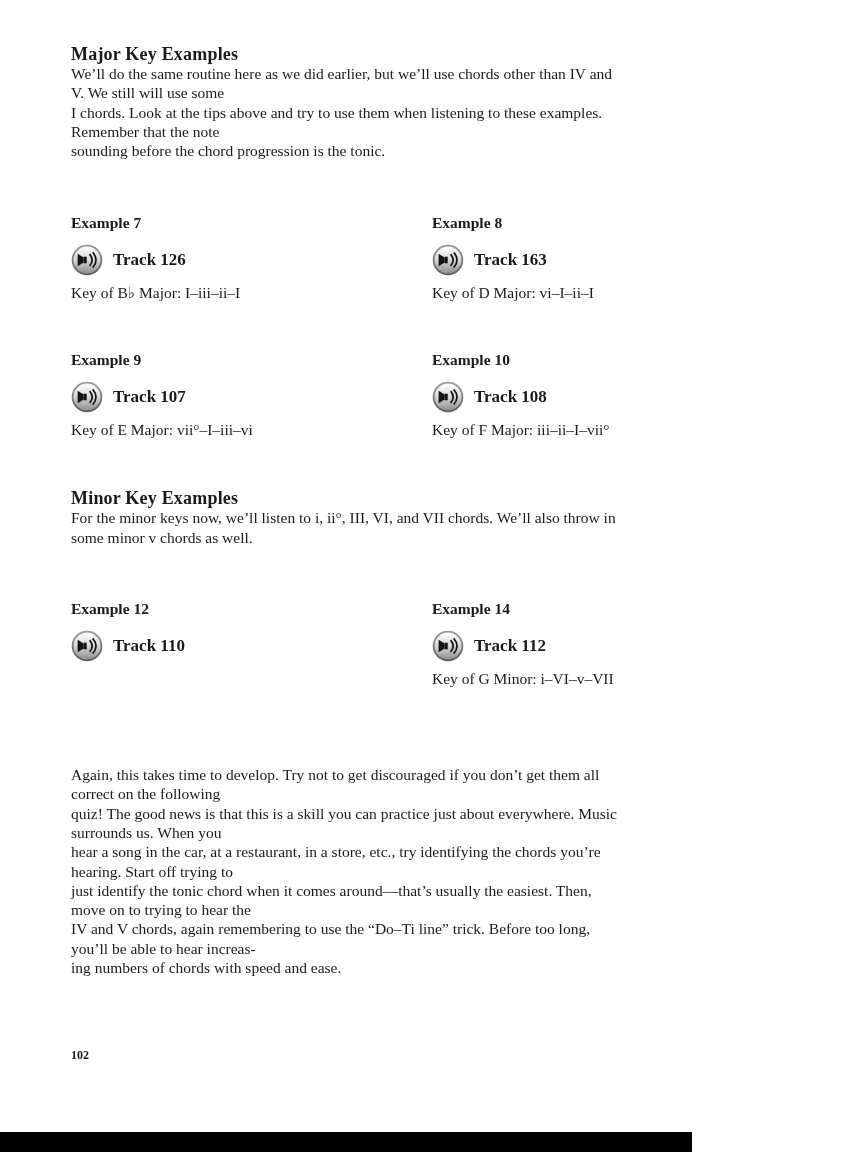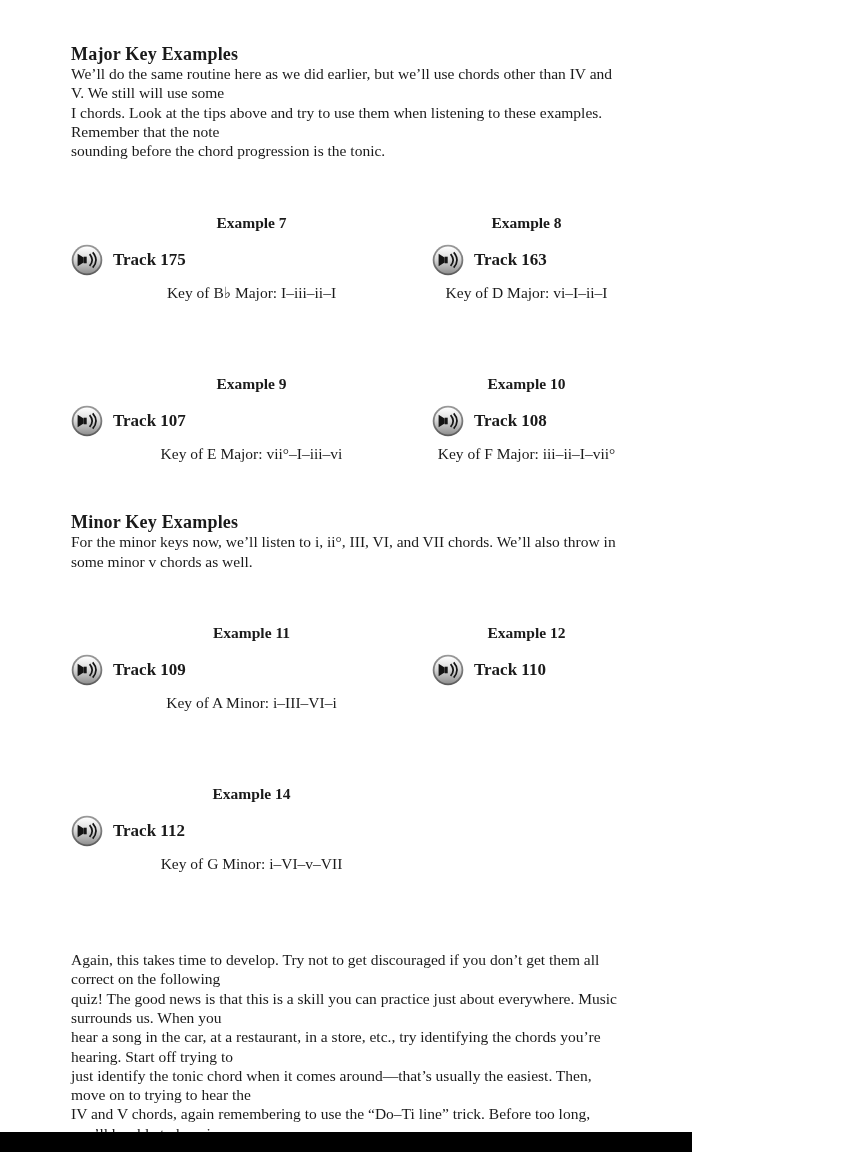--- a/index.html
+++ b/index.html
@@ -24,22 +24,21 @@
   }
   .intro, .closing {
     margin: 0;
     font-size: 15.5px;
     line-height: 19.3px;
     white-space: pre-line;
   }
   .ex-grid {
     display: grid;
     grid-template-columns: 361px 1fr;
-    row-gap: 72px;
-    text-align: center;
+    row-gap: 48px;
   }
   .ex-grid-major { margin-top: 53px; }
   .minor-heading { margin-top: 49px; }
   .ex-grid-minor { margin-top: 52px; }
   .ex-label {
     font-size: 15.5px;
     font-weight: bold;
     line-height: 19px;
   }
   .track-row {
@@ -113,21 +112,21 @@
 sounding before the chord progression is the tonic.</p>
 
     <div class="ex-grid ex-grid-major">
 
       <div class="ex-block">
         <div class="ex-label">Example 7</div>
         <div class="track-row">
           <svg class="spk">
               <use href="#spk"></use>
             </svg>
-          <span class="track-label">Track 175</span>
+          <span class="track-label">Track 126</span>
         </div>
         <div class="key-line">Key of B♭ Major: I–iii–ii–I</div>
       </div>
 
       <div class="ex-block">
         <div class="ex-label">Example 8</div>
         <div class="track-row">
           <svg class="spk">
               <use href="#spk"></use>
             </svg>
@@ -158,30 +157,20 @@
         <div class="key-line">Key of F Major: iii–ii–I–vii°</div>
       </div>
 
     </div>
 
     <h1 class="section-heading minor-heading">Minor Key Examples</h1>
     <p class="intro">For the minor keys now, we’ll listen to i, ii°, III, VI, and VII chords. We’ll also throw in some minor v chords as well.</p>
 
     <div class="ex-grid ex-grid-minor">
 
-      <div class="ex-block">
-        <div class="ex-label">Example 11</div>
-        <div class="track-row">
-          <svg class="spk">
-              <use href="#spk"></use>
-            </svg>
-          <span class="track-label">Track 109</span>
-        </div>
-        <div class="key-line">Key of A Minor: i–III–VI–i</div>
-      </div>
 
       <div class="ex-block">
         <div class="ex-label">Example 12</div>
         <div class="track-row">
           <svg class="spk">
               <use href="#spk"></use>
             </svg>
           <span class="track-label">Track 110</span>
         </div>
       </div>

